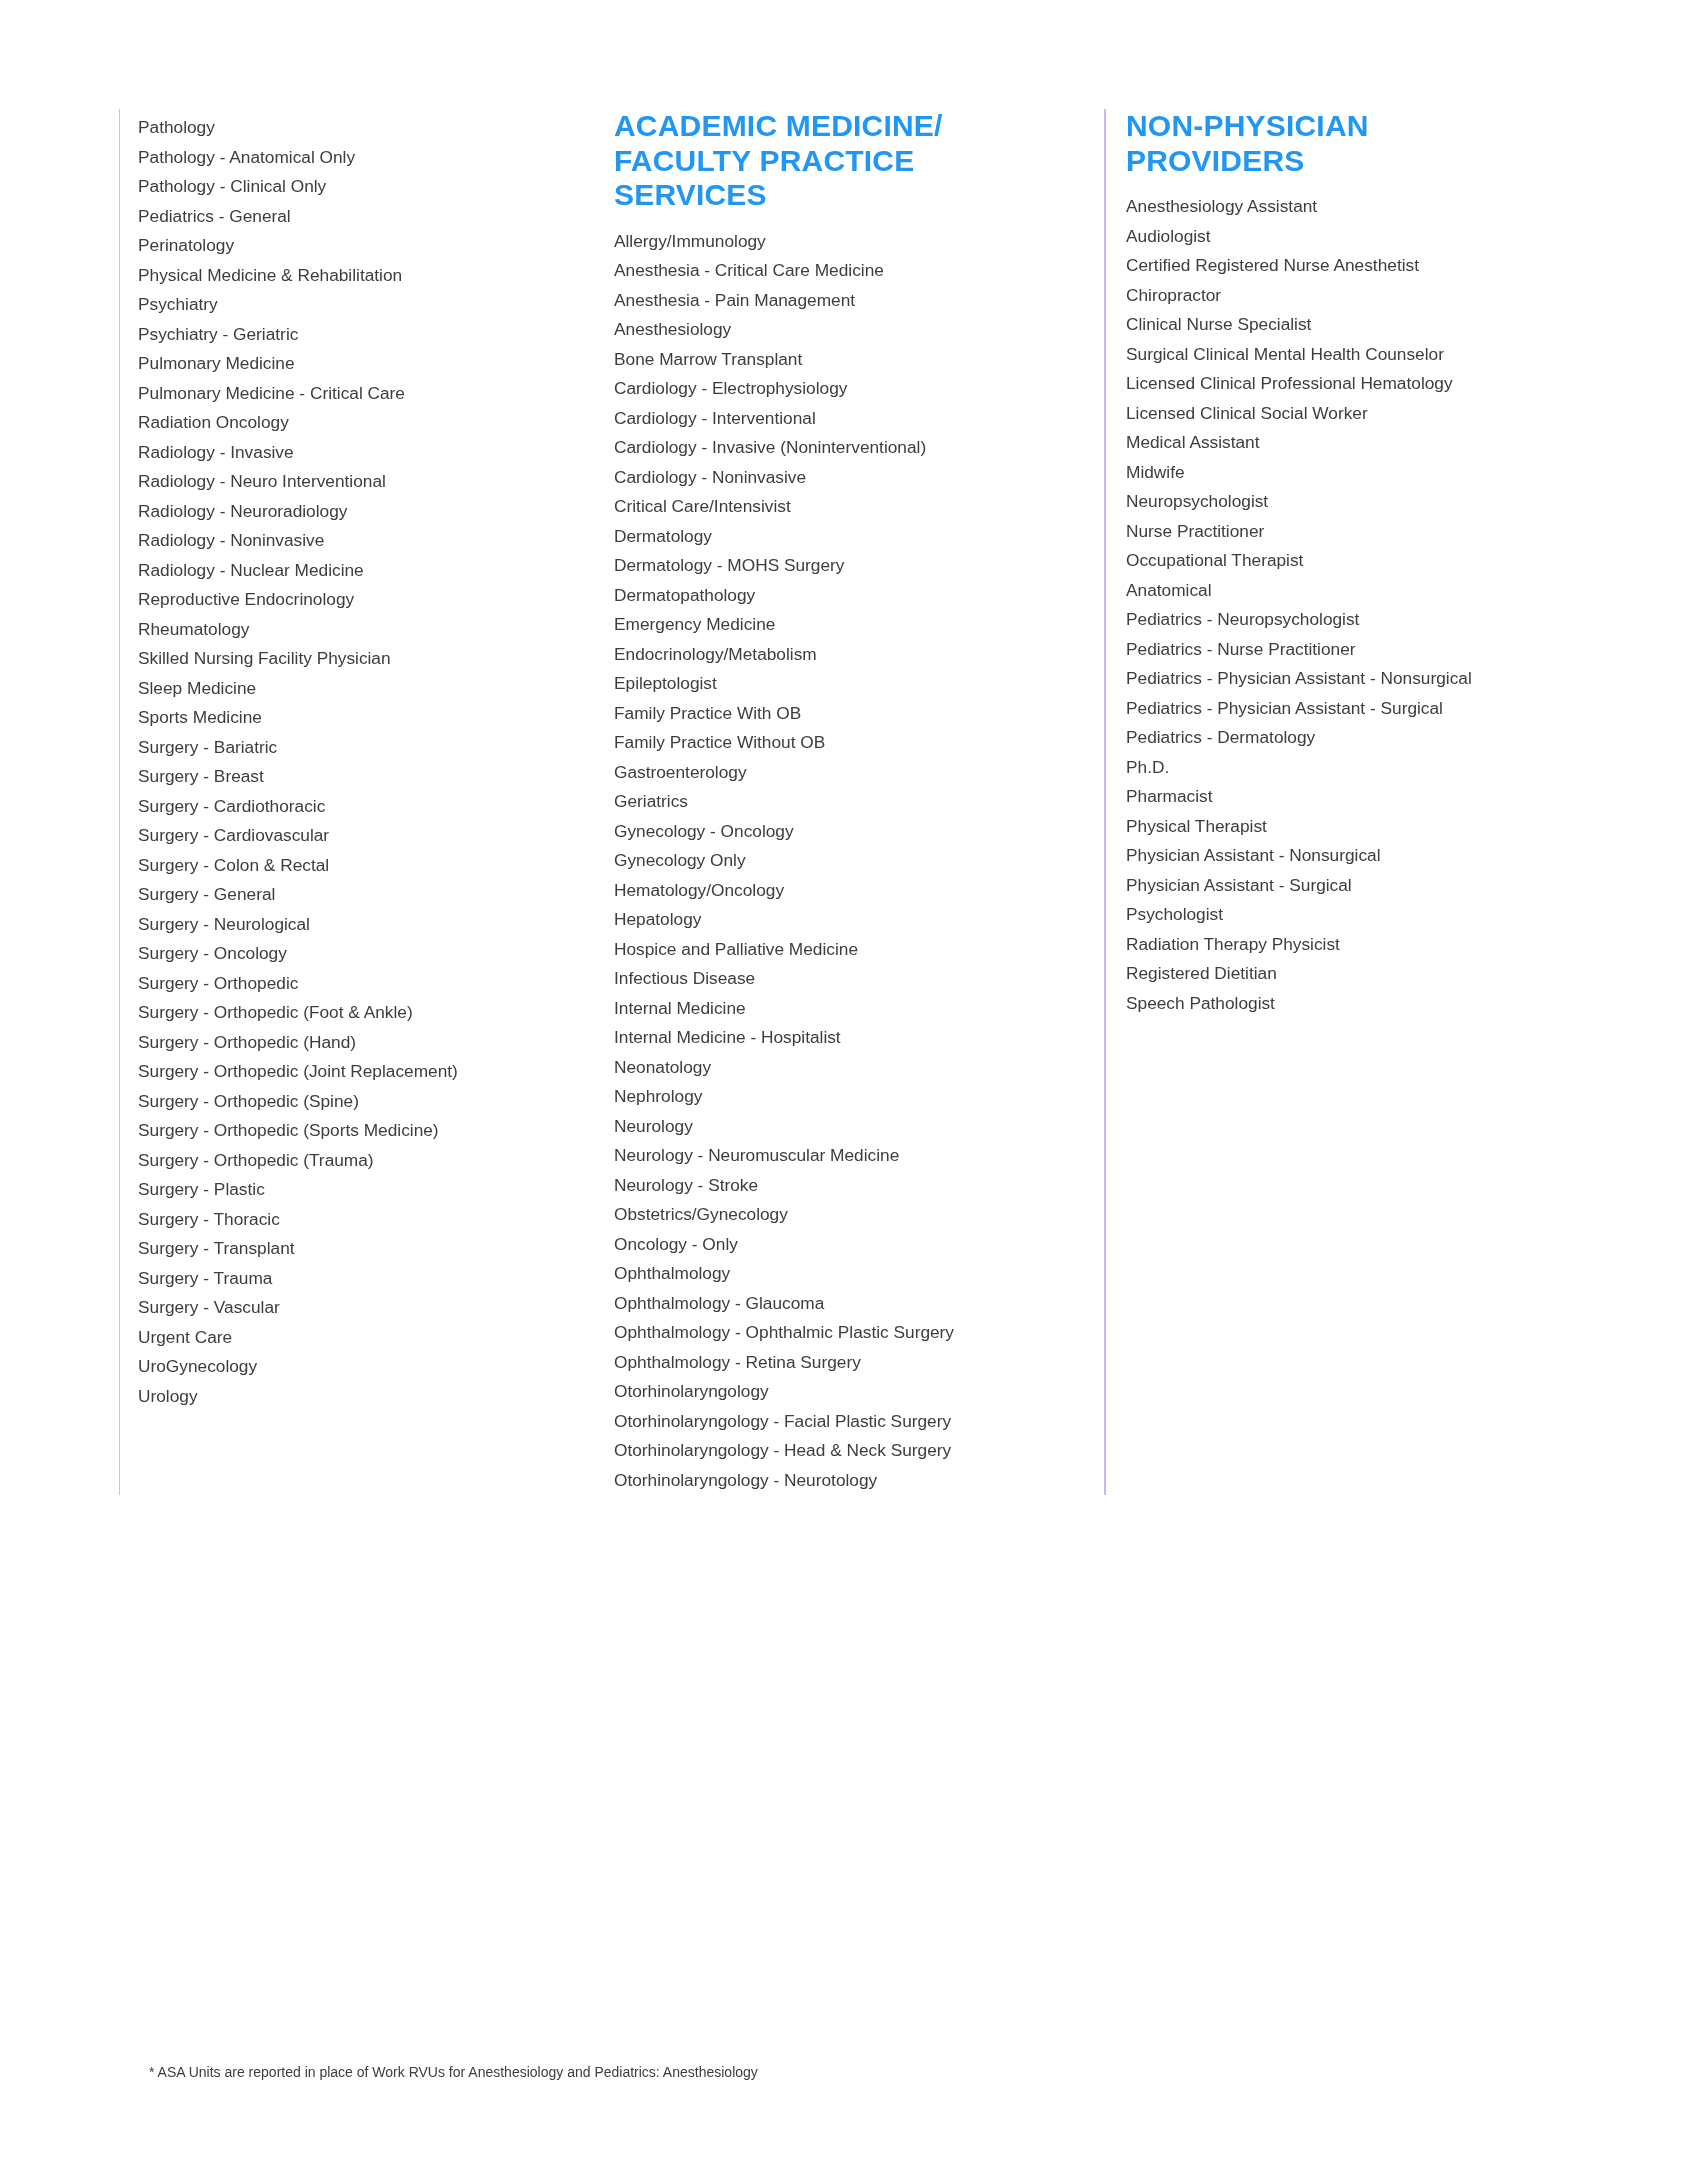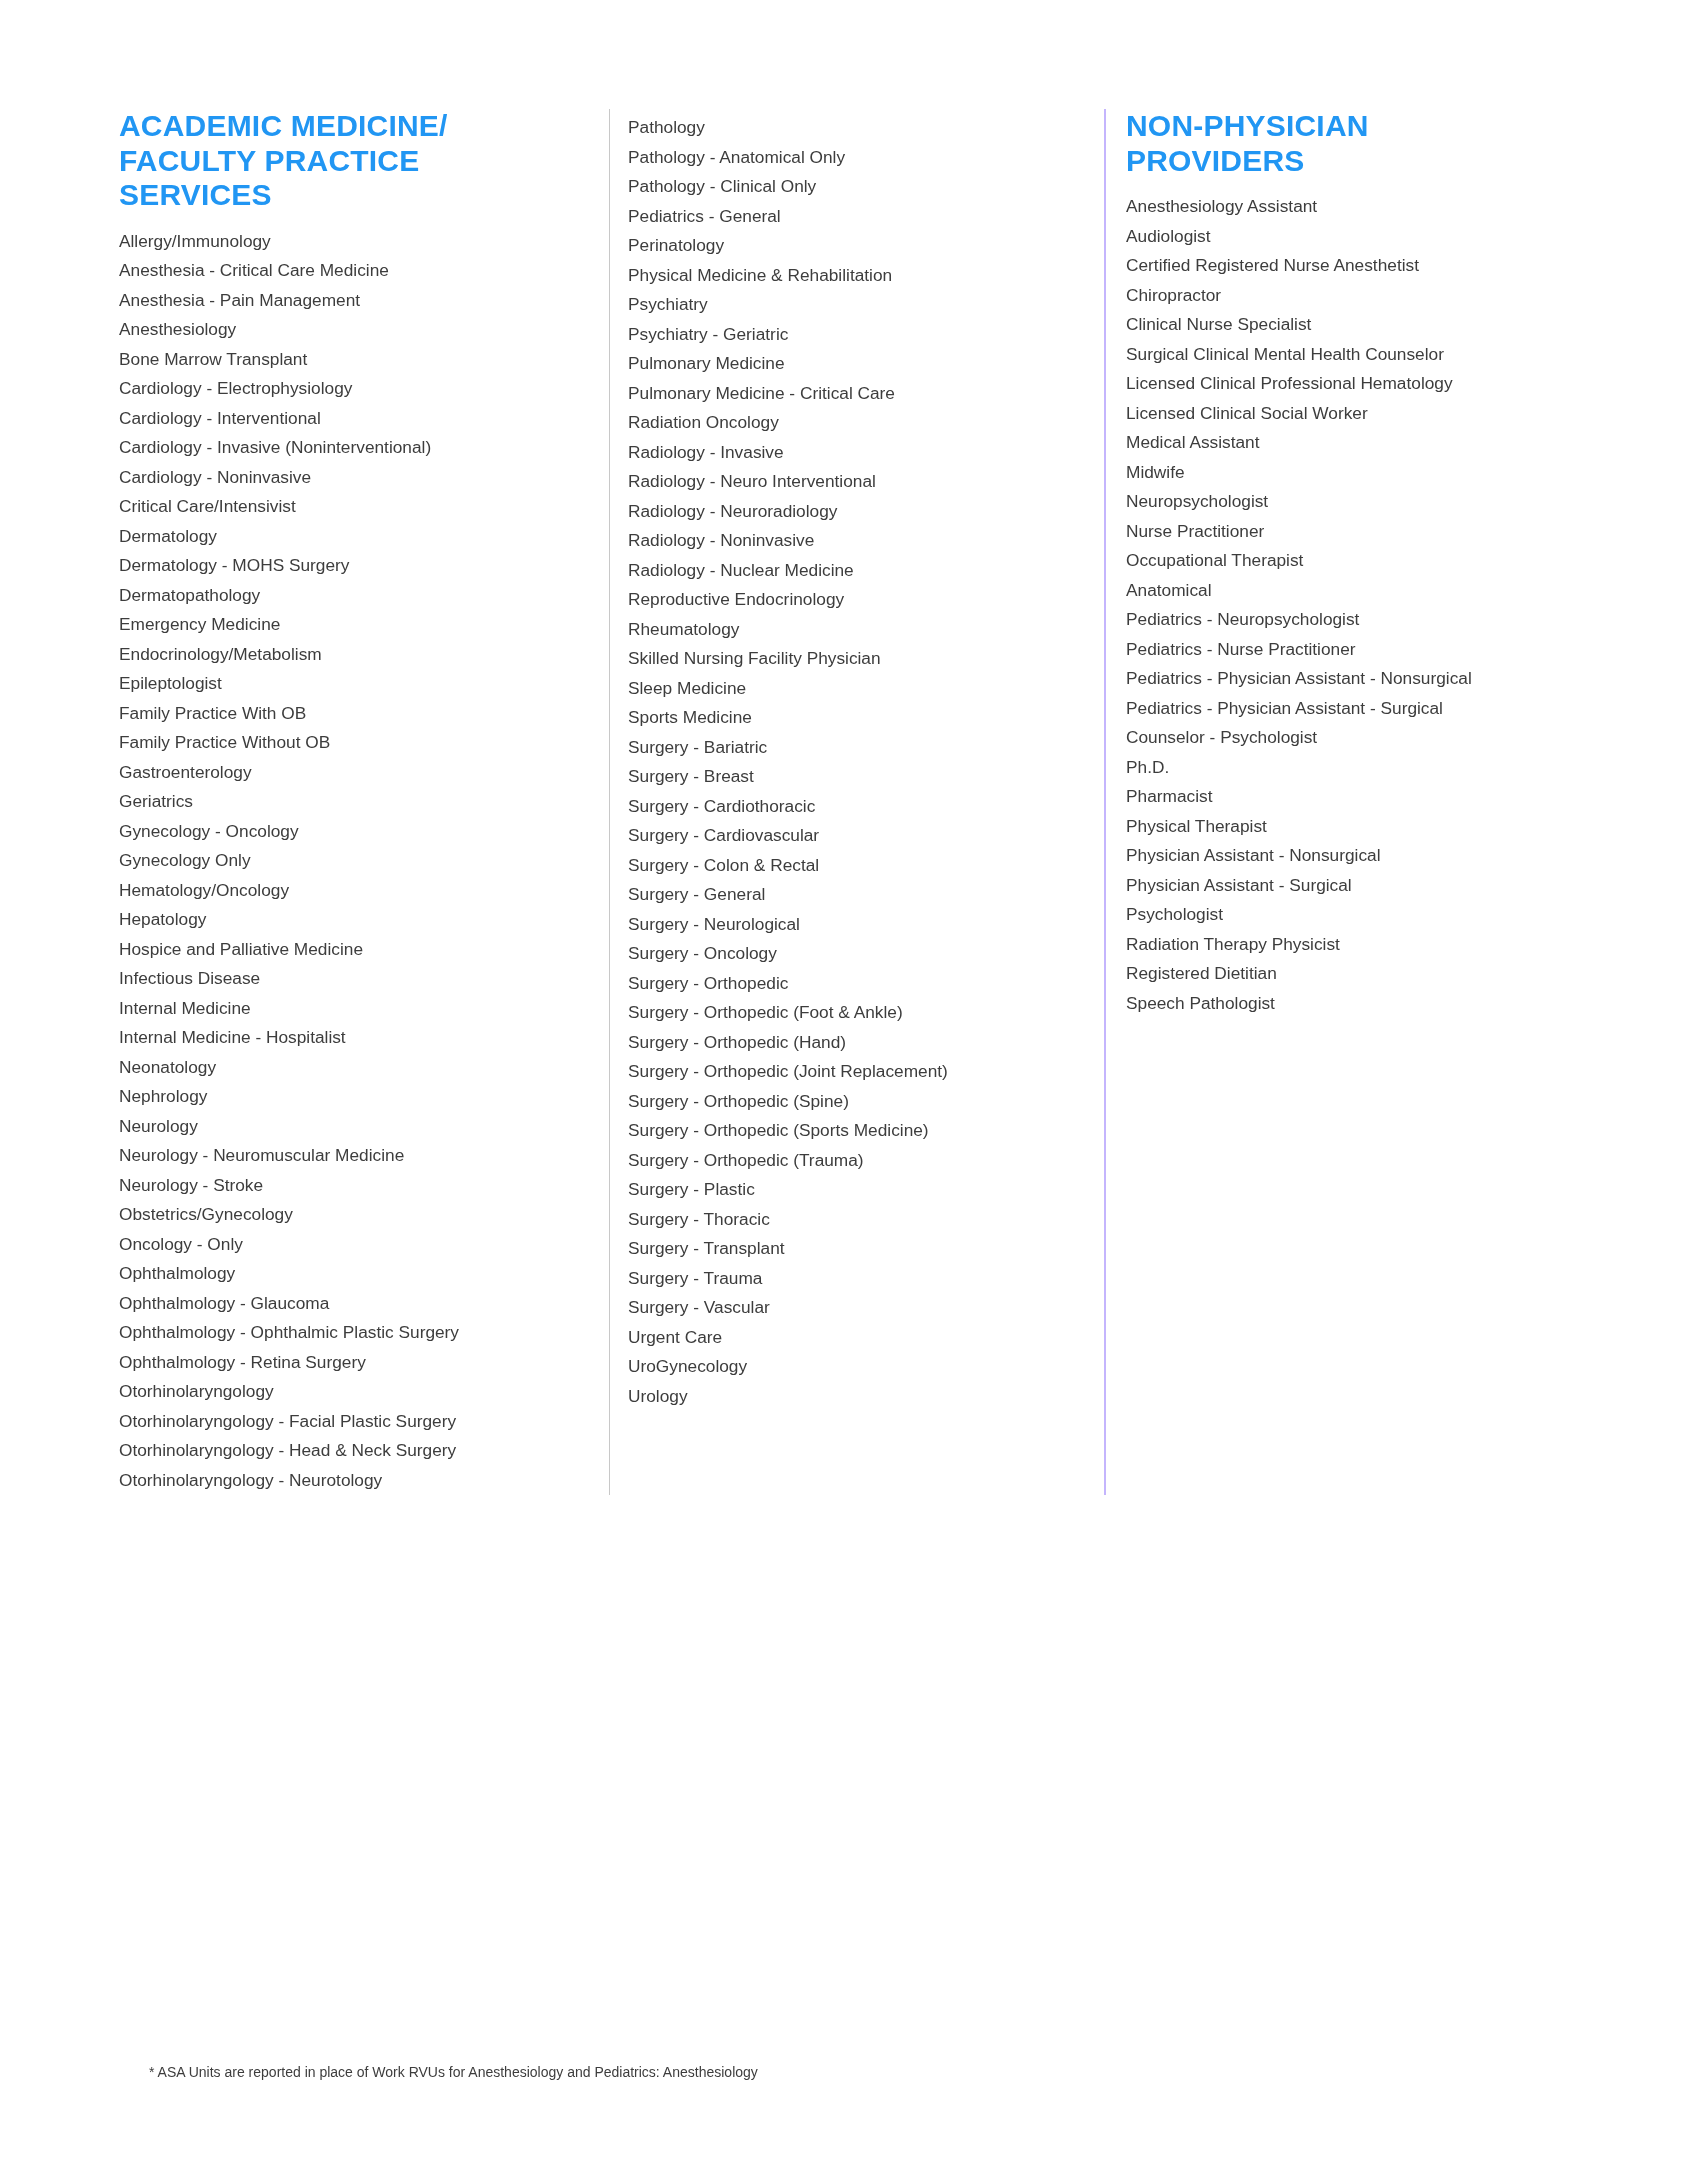--- a/index.html
+++ b/index.html
@@ -79,20 +79,69 @@
     font-size: 14px;
     color: #3d3d3d;
   }
 </style>
 </head>
 <body>
 
 <div class="page">
 
   <div class="columns">
+
+    <div class="col col-2">
+      <ul class="list">
+        <li>Pathology</li>
+        <li>Pathology - Anatomical Only</li>
+        <li>Pathology - Clinical Only</li>
+        <li>Pediatrics - General</li>
+        <li>Perinatology</li>
+        <li>Physical Medicine &amp; Rehabilitation</li>
+        <li>Psychiatry</li>
+        <li>Psychiatry - Geriatric</li>
+        <li>Pulmonary Medicine</li>
+        <li>Pulmonary Medicine - Critical Care</li>
+        <li>Radiation Oncology</li>
+        <li>Radiology - Invasive</li>
+        <li>Radiology - Neuro Interventional</li>
+        <li>Radiology - Neuroradiology</li>
+        <li>Radiology - Noninvasive</li>
+        <li>Radiology - Nuclear Medicine</li>
+        <li>Reproductive Endocrinology</li>
+        <li>Rheumatology</li>
+        <li>Skilled Nursing Facility Physician</li>
+        <li>Sleep Medicine</li>
+        <li>Sports Medicine</li>
+        <li>Surgery - Bariatric</li>
+        <li>Surgery - Breast</li>
+        <li>Surgery - Cardiothoracic</li>
+        <li>Surgery - Cardiovascular</li>
+        <li>Surgery - Colon &amp; Rectal</li>
+        <li>Surgery - General</li>
+        <li>Surgery - Neurological</li>
+        <li>Surgery - Oncology</li>
+        <li>Surgery - Orthopedic</li>
+        <li>Surgery - Orthopedic (Foot &amp; Ankle)</li>
+        <li>Surgery - Orthopedic (Hand)</li>
+        <li>Surgery - Orthopedic (Joint Replacement)</li>
+        <li>Surgery - Orthopedic (Spine)</li>
+        <li>Surgery - Orthopedic (Sports Medicine)</li>
+        <li>Surgery - Orthopedic (Trauma)</li>
+        <li>Surgery - Plastic</li>
+        <li>Surgery - Thoracic</li>
+        <li>Surgery - Transplant</li>
+        <li>Surgery - Trauma</li>
+        <li>Surgery - Vascular</li>
+        <li>Urgent Care</li>
+        <li>UroGynecology</li>
+        <li>Urology</li>
+      </ul>
+    </div>
 
     <div class="col col-1">
       <h1 class="col-head">
         <span>ACADEMIC MEDICINE/</span><br>
         <span>FACULTY PRACTICE</span><br>
         <span>SERVICES</span>
       </h1>
       <ul class="list">
         <li>Allergy/Immunology</li>
         <li>Anesthesia - Critical Care Medicine</li>
@@ -133,69 +182,20 @@
         <li>Ophthalmology - Glaucoma</li>
         <li>Ophthalmology - Ophthalmic Plastic Surgery</li>
         <li>Ophthalmology - Retina Surgery</li>
         <li>Otorhinolaryngology</li>
         <li>Otorhinolaryngology - Facial Plastic Surgery</li>
         <li>Otorhinolaryngology - Head &amp; Neck Surgery</li>
         <li>Otorhinolaryngology - Neurotology</li>
       </ul>
     </div>
 
-    <div class="col col-2">
-      <ul class="list">
-        <li>Pathology</li>
-        <li>Pathology - Anatomical Only</li>
-        <li>Pathology - Clinical Only</li>
-        <li>Pediatrics - General</li>
-        <li>Perinatology</li>
-        <li>Physical Medicine &amp; Rehabilitation</li>
-        <li>Psychiatry</li>
-        <li>Psychiatry - Geriatric</li>
-        <li>Pulmonary Medicine</li>
-        <li>Pulmonary Medicine - Critical Care</li>
-        <li>Radiation Oncology</li>
-        <li>Radiology - Invasive</li>
-        <li>Radiology - Neuro Interventional</li>
-        <li>Radiology - Neuroradiology</li>
-        <li>Radiology - Noninvasive</li>
-        <li>Radiology - Nuclear Medicine</li>
-        <li>Reproductive Endocrinology</li>
-        <li>Rheumatology</li>
-        <li>Skilled Nursing Facility Physician</li>
-        <li>Sleep Medicine</li>
-        <li>Sports Medicine</li>
-        <li>Surgery - Bariatric</li>
-        <li>Surgery - Breast</li>
-        <li>Surgery - Cardiothoracic</li>
-        <li>Surgery - Cardiovascular</li>
-        <li>Surgery - Colon &amp; Rectal</li>
-        <li>Surgery - General</li>
-        <li>Surgery - Neurological</li>
-        <li>Surgery - Oncology</li>
-        <li>Surgery - Orthopedic</li>
-        <li>Surgery - Orthopedic (Foot &amp; Ankle)</li>
-        <li>Surgery - Orthopedic (Hand)</li>
-        <li>Surgery - Orthopedic (Joint Replacement)</li>
-        <li>Surgery - Orthopedic (Spine)</li>
-        <li>Surgery - Orthopedic (Sports Medicine)</li>
-        <li>Surgery - Orthopedic (Trauma)</li>
-        <li>Surgery - Plastic</li>
-        <li>Surgery - Thoracic</li>
-        <li>Surgery - Transplant</li>
-        <li>Surgery - Trauma</li>
-        <li>Surgery - Vascular</li>
-        <li>Urgent Care</li>
-        <li>UroGynecology</li>
-        <li>Urology</li>
-      </ul>
-    </div>
-
     <div class="col col-3">
       <h1 class="col-head">
         <span>NON-PHYSICIAN</span><br>
         <span>PROVIDERS</span>
       </h1>
       <ul class="list">
         <li>Anesthesiology Assistant</li>
         <li>Audiologist</li>
         <li>Certified Registered Nurse Anesthetist</li>
         <li>Chiropractor</li>
@@ -206,21 +206,21 @@
         <li>Medical Assistant</li>
         <li>Midwife</li>
         <li>Neuropsychologist</li>
         <li>Nurse Practitioner</li>
         <li>Occupational Therapist</li>
         <li>Anatomical</li>
         <li>Pediatrics - Neuropsychologist</li>
         <li>Pediatrics - Nurse Practitioner</li>
         <li>Pediatrics - Physician Assistant - Nonsurgical</li>
         <li>Pediatrics - Physician Assistant - Surgical</li>
-        <li>Counselor - Psychologist</li>
+        <li>Pediatrics - Dermatology</li>
         <li>Ph.D.</li>
         <li>Pharmacist</li>
         <li>Physical Therapist</li>
         <li>Physician Assistant - Nonsurgical</li>
         <li>Physician Assistant - Surgical</li>
         <li>Psychologist</li>
         <li>Radiation Therapy Physicist</li>
         <li>Registered Dietitian</li>
         <li>Speech Pathologist</li>
       </ul>

